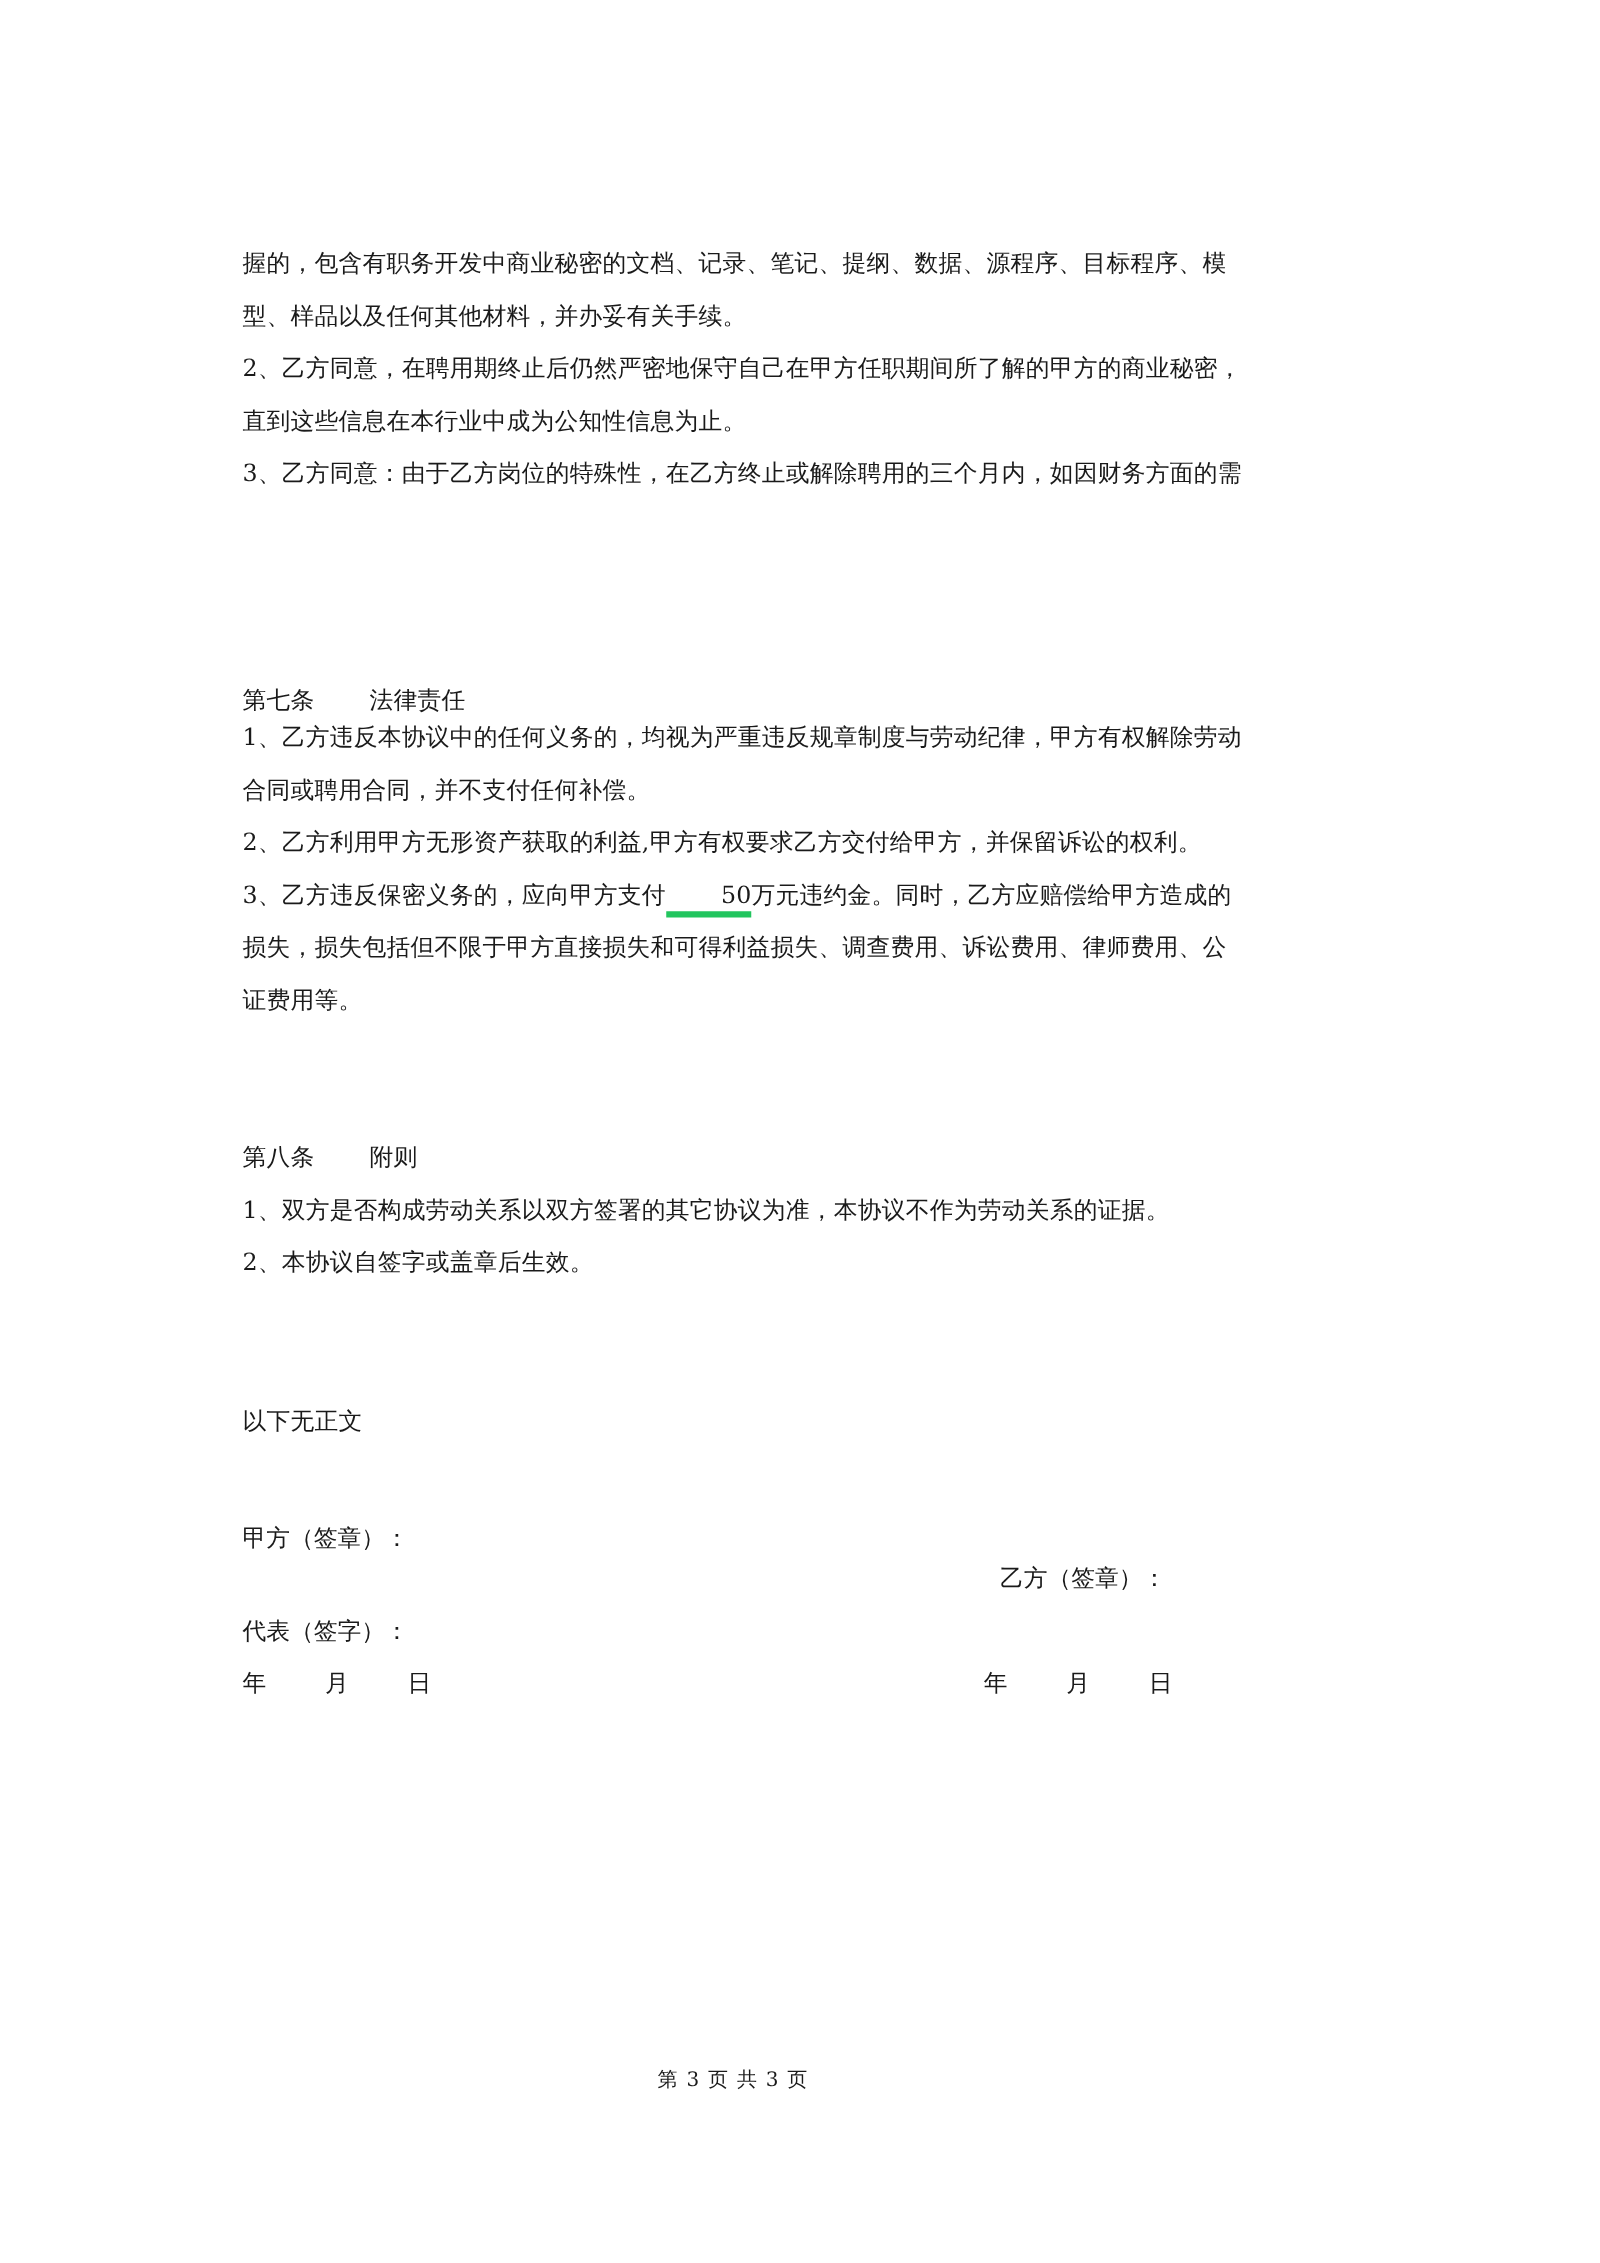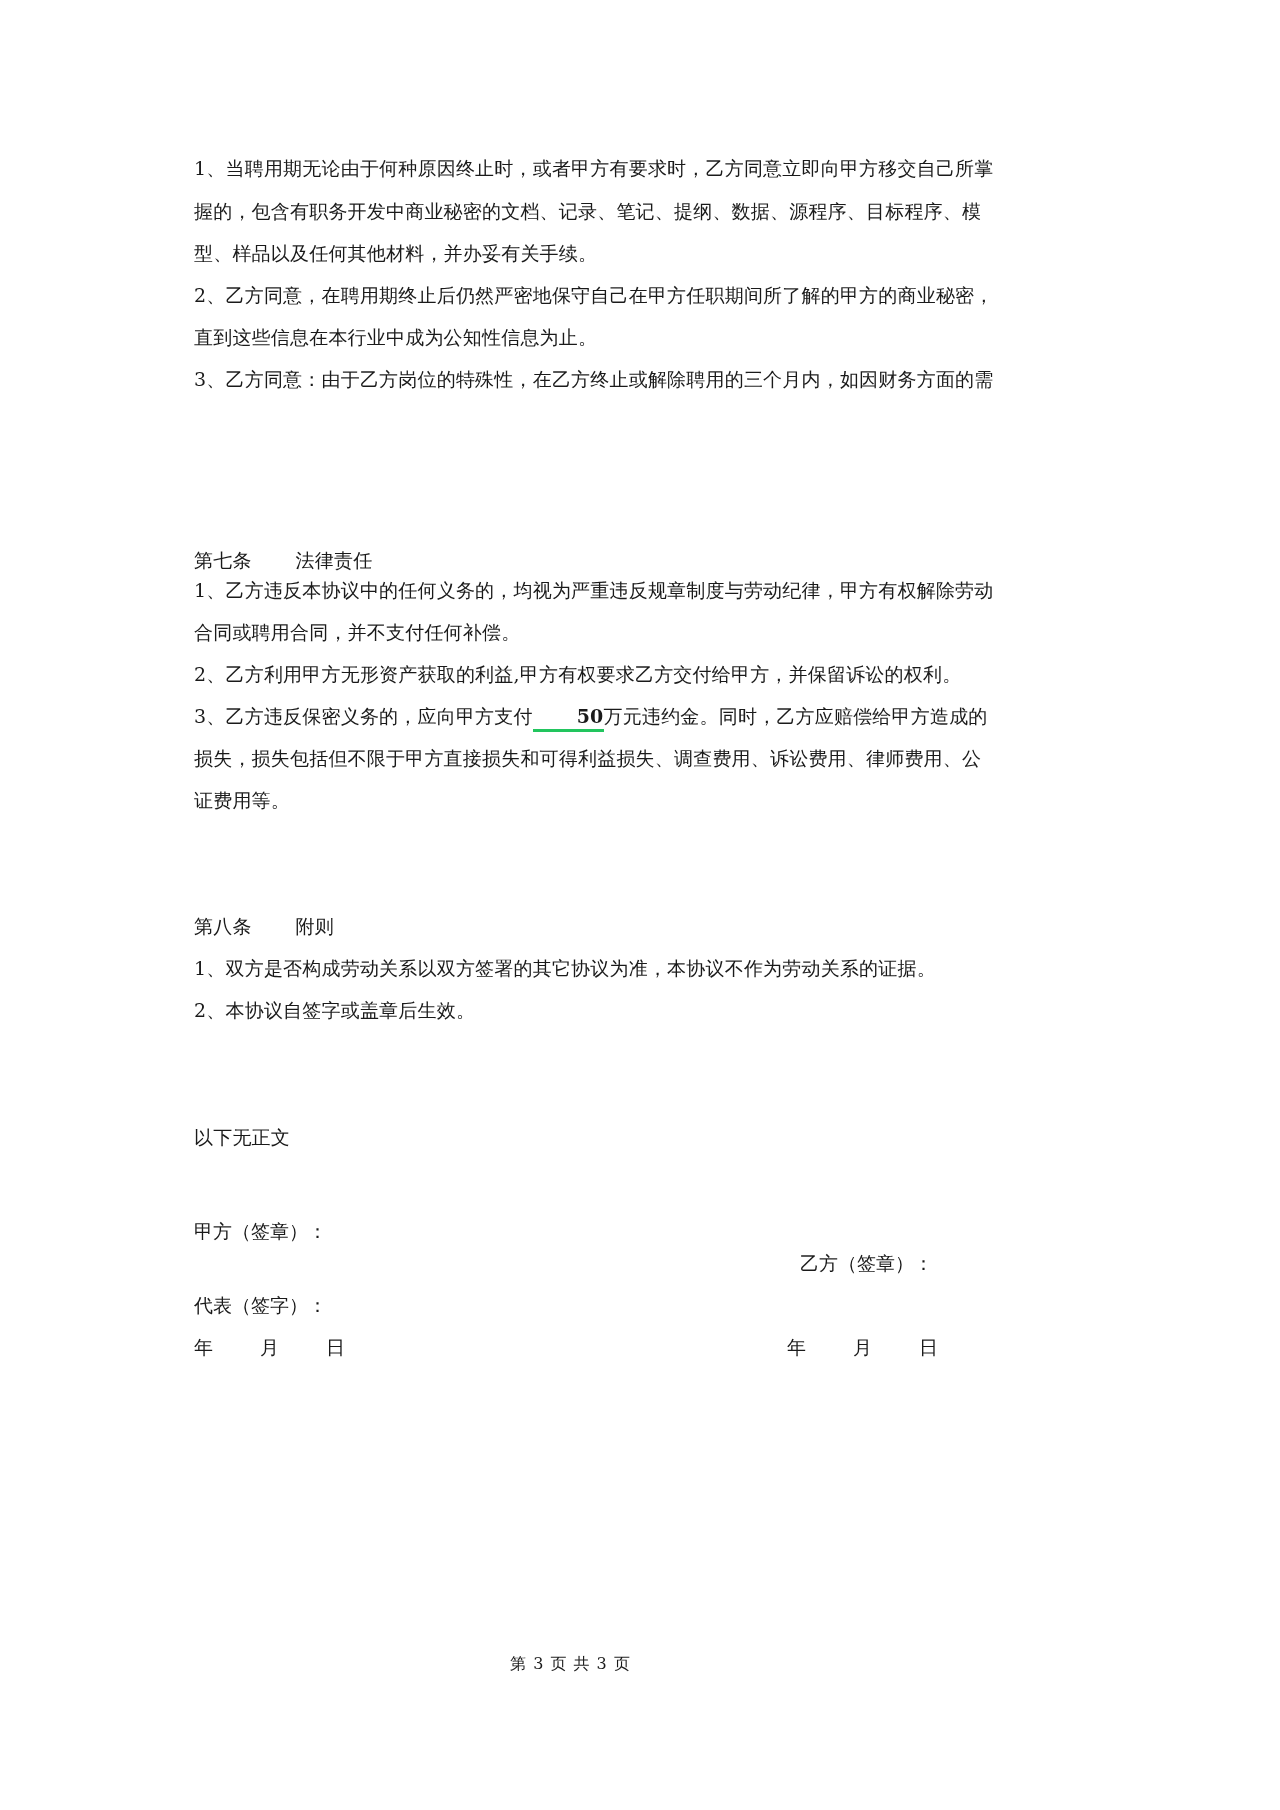--- a/index.html
+++ b/index.html
@@ -1,31 +1,30 @@
 <!DOCTYPE html>
 <html><head>
 <meta charset="utf-8">
 <style>
   html, body { margin: 0; padding: 0; background: #ffffff; }
   body { width: 1280px; height: 1810px; position: relative; overflow: hidden;
          font-family: "DejaVu Serif", "Liberation Serif", serif; color: #1a1a1a; }
   .page { position: absolute; left: 0; top: 0; width: 1280px; height: 1810px; background: #fff; }
   .line { position: absolute; left: 194px; font-size: 19px; line-height: 26px; white-space: nowrap; letter-spacing: 0.2px; }
   .heading .gap { display: inline-block; width: 44px; }
-  .uline { display: inline-block; border-bottom: 3px solid #22c55e; padding-left: 44px; font-weight: bold; }
+  .uline { display: inline-block; border-bottom: 5px solid #22c55e; padding-left: 44px; }
   .sig { position: absolute; font-size: 19px; line-height: 26px; white-space: nowrap; }
   .date span { display: inline-block; }
-  .footer { position: absolute; top: 1652px; left: 0; width: 1141px; text-align: center; font-size: 16px; line-height: 24px; letter-spacing: 1px; }
+  .footer { position: absolute; top: 1652px; left: 0; width: 1141px; text-align: center; font-size: 16px; line-height: 24px; letter-spacing: 1px; padding-left: 16px; }
 </style>
 </head>
 <body>
 
 <div class="page">
 
-  <div class="line" style="top:155px">1、当聘用期无论由于何种原因终止时，或者甲方有要求时，乙方同意立即向甲方移交自己所掌</div>
   <div class="line" style="top:240px">型、样品以及任何其他材料，并办妥有关手续。</div>
   <div class="line" style="top:198px">握的，包含有职务开发中商业秘密的文档、记录、笔记、提纲、数据、源程序、目标程序、模</div>
 
   <div class="line" style="top:282px">2、乙方同意，在聘用期终止后仍然严密地保守自己在甲方任职期间所了解的甲方的商业秘密，</div>
   <div class="line" style="top:324px">直到这些信息在本行业中成为公知性信息为止。</div>
 
   <div class="line" style="top:366px">3、乙方同意：由于乙方岗位的特殊性，在乙方终止或解除聘用的三个月内，如因财务方面的需</div>
 
   <div class="line heading" style="top:547px">
     <span>第七条</span><span class="gap"></span><span>法律责任</span>

